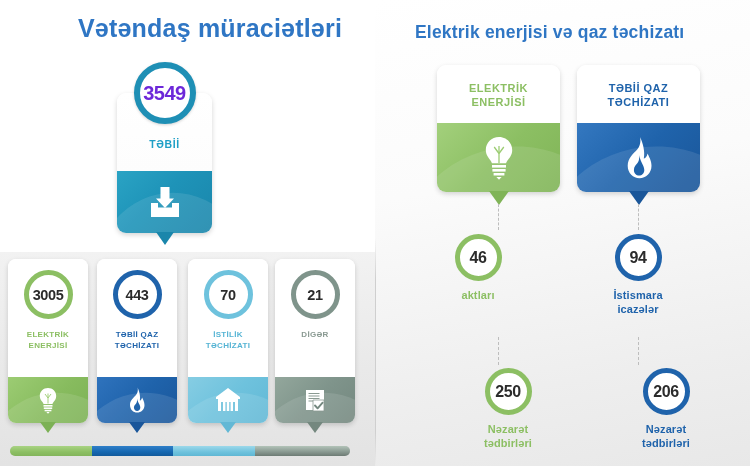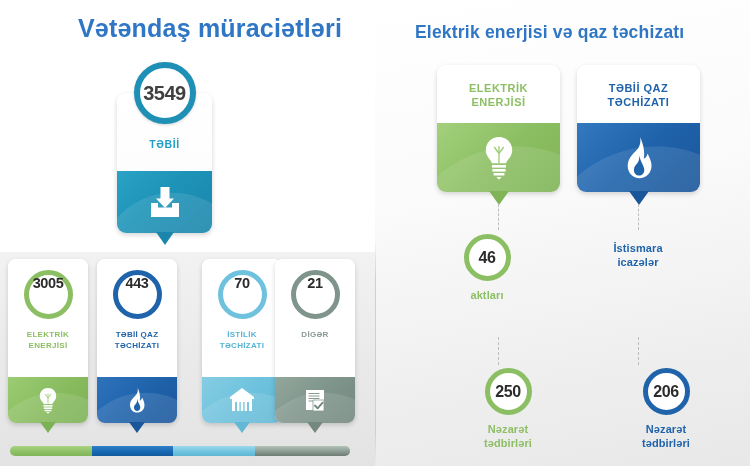--- a/index.html
+++ b/index.html
@@ -122,21 +122,21 @@
     border: 6px solid #1e8fb5;
     box-sizing: border-box;
     display: flex;
     align-items: center;
     justify-content: center;
     box-shadow: 0 1px 3px rgba(0,0,0,0.18);
   }
   .umumi-ring span {
     font-size: 20px;
     font-weight: bold;
-    color: #404040;
+    color: #6d28d9;
     letter-spacing: -0.5px;
   }
   .umumi-label {
     position: absolute;
     left: 0; right: 0;
     top: 45px;
     text-align: center;
     font-size: 10.5px;
     font-weight: bold;
     color: #1e9fc6;
@@ -197,21 +197,21 @@
     position: absolute;
     left: 50%;
     margin-left: -24.5px;
     top: 11px;
     width: 49px; height: 49px;
     border-radius: 50%;
     background: #ffffff;
     box-sizing: border-box;
     border: 5px solid #22c55e;
     display: flex;
-    align-items: flex-start;
+    align-items: center;
     justify-content: center;
   }
   .mini-ring span {
     font-size: 14.5px;
     font-weight: bold;
     color: #2b2b2b;
     letter-spacing: -0.4px;
   }
   .mini-label {
     position: absolute;
@@ -412,21 +412,21 @@
       <div>TƏCHİZATI</div>
     </div>
     <div class="mini-icon">
       <svg viewBox="0 0 28 28" width="28" height="28">
         <path d="M14.6,1.5 c0,0 1.2,4.2 -1.6,7.4 -2.4,2.8 -6,5.2 -6,10.1 0,4.5 3.4,7.6 7.2,7.6 3.8,0 7.3,-3 7.3,-7.6 0,-3.3 -1.6,-5.5 -2.4,-7.5 -0.4,2 -1.5,3.1 -2.3,3.1 0.9,-4.2 -0.6,-9.6 -2.2,-13.1 z" fill="#ffffff"></path>
         <path d="M14,12.5 c0,0 0.6,3 -0.9,4.9 -1,1.3 -2.2,2.3 -2.2,4.1 0,2 1.5,3.4 3.2,3.4 1.7,0 3.2,-1.3 3.2,-3.4 0,-2.5 -2,-4 -3.3,-9 z" fill="#1f63ab"></path>
       </svg>
     </div>
   </div>
 
-  <div class="mini-card" style="left:202px">
+  <div class="mini-card" style="left:188px">
     <div class="mini-white"></div>
     <div class="mini-fill" style="background:linear-gradient(135deg,#86cde3 0%,#6ec2dd 50%,#62b8d5 100%)"></div>
     <div class="mini-tail" style="border-top-color:#62b8d5"></div>
     <div class="mini-ring" style="border-color:#6ec2dd">
       <span>70</span>
     </div>
     <div class="mini-label" style="color:#56b4d4">
       <div>İSTİLİK</div>
       <div>TƏCHİZATI</div>
     </div>
@@ -507,30 +507,33 @@
       </svg>
     </div>
   </div>
 
   <div class="dash" style="left:498px; top:204px; height:26px"></div>
   <div class="dash" style="left:638px; top:204px; height:26px"></div>
 
   <div class="dash" style="left:498px; top:337px; height:28px"></div>
   <div class="dash" style="left:638px; top:337px; height:28px"></div>
 
-  <div class="stat" style="left:412px; top:234px">
+  <div class="stat" style="left:403px; top:234px">
     <div class="stat-ring" style="border-color:#8cbf63">
       <span>46</span>
     </div>
     <div class="stat-label" style="color:#8cbf63">
       <div>aktları</div>
     </div>
   </div>
 
   <div class="stat" style="left:563px; top:234px">
+    <div class="stat-ring" style="border-color:#1f63ab">
+      <span>94</span>
+    </div>
     <div class="stat-label" style="color:#1f63ab">
       <div>İstismara</div>
       <div>icazələr</div>
     </div>
   </div>
 
   <div class="stat" style="left:433px; top:368px">
     <div class="stat-ring" style="border-color:#8cbf63">
       <span>250</span>
     </div>

